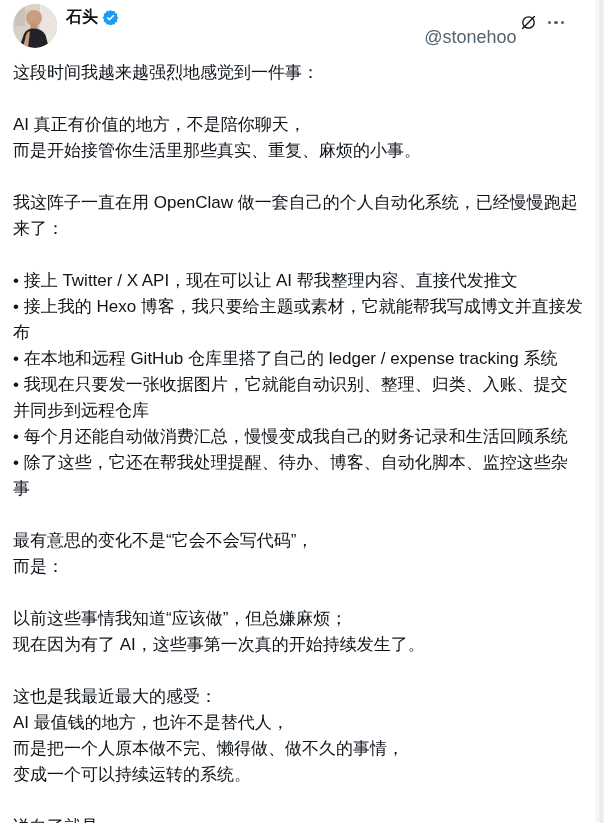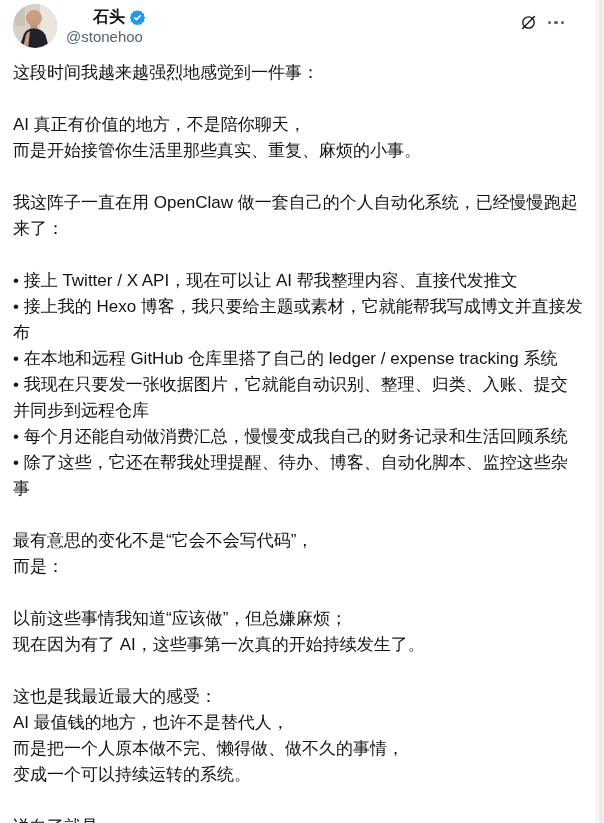--- a/index.html
+++ b/index.html
@@ -17,28 +17,28 @@
 
   
   .tweet-header { display: flex; align-items: flex-start; }
   .avatar {
     width: 44px; height: 44px; border-radius: 50%;
     overflow: hidden; flex: 0 0 auto; cursor: pointer;
     background: #d6cec6;
   }
   .avatar svg { display: block; width: 44px; height: 44px; }
   .author { margin-left: 9px; flex: 1 1 auto; padding-top: 3px; min-width: 0; }
-  .name-row { display: flex; align-items: center; gap: 4px; margin-left: 27px; }
+  .name-row { display: flex; align-items: center; gap: 4px; }
   .name {
     font-weight: 700; font-size: 16px; line-height: 20px;
     color: #0f1419; cursor: pointer;
   }
   .badge { width: 17px; height: 17px; display: inline-flex; }
   .badge svg { width: 17px; height: 17px; display: block; }
-  .handle { font-size: 15px; line-height: 20px; color: #536471; cursor: pointer; }
+  .handle { font-size: 18px; line-height: 20px; color: #536471; cursor: pointer; text-align: right; }
 
   .actions {
     display: flex; align-items: center; gap: 6px;
     padding-top: 7px; margin-right: 18px; flex: 0 0 auto;
   }
   .icon-btn {
     background: none; border: none; padding: 2px; margin: 0;
     cursor: pointer; display: flex; align-items: center; justify-content: center;
     border-radius: 50%;
   }

